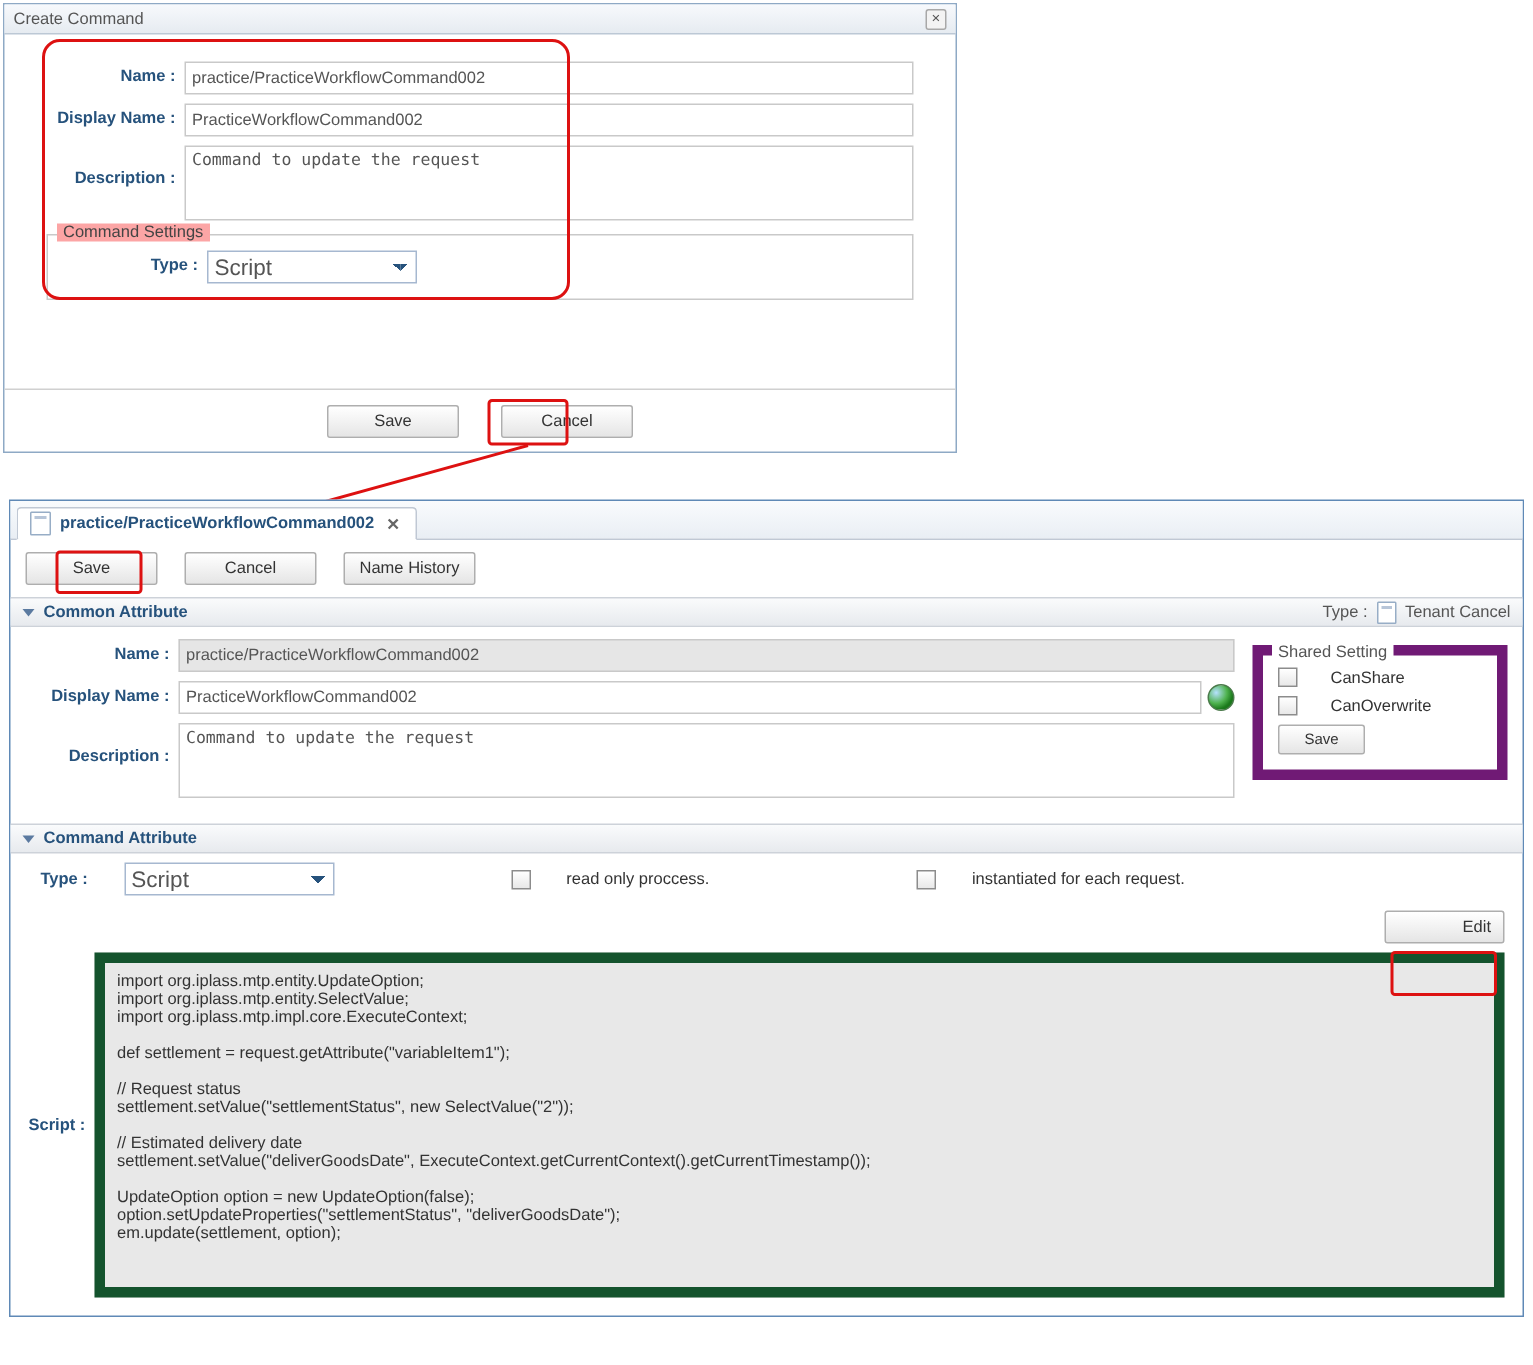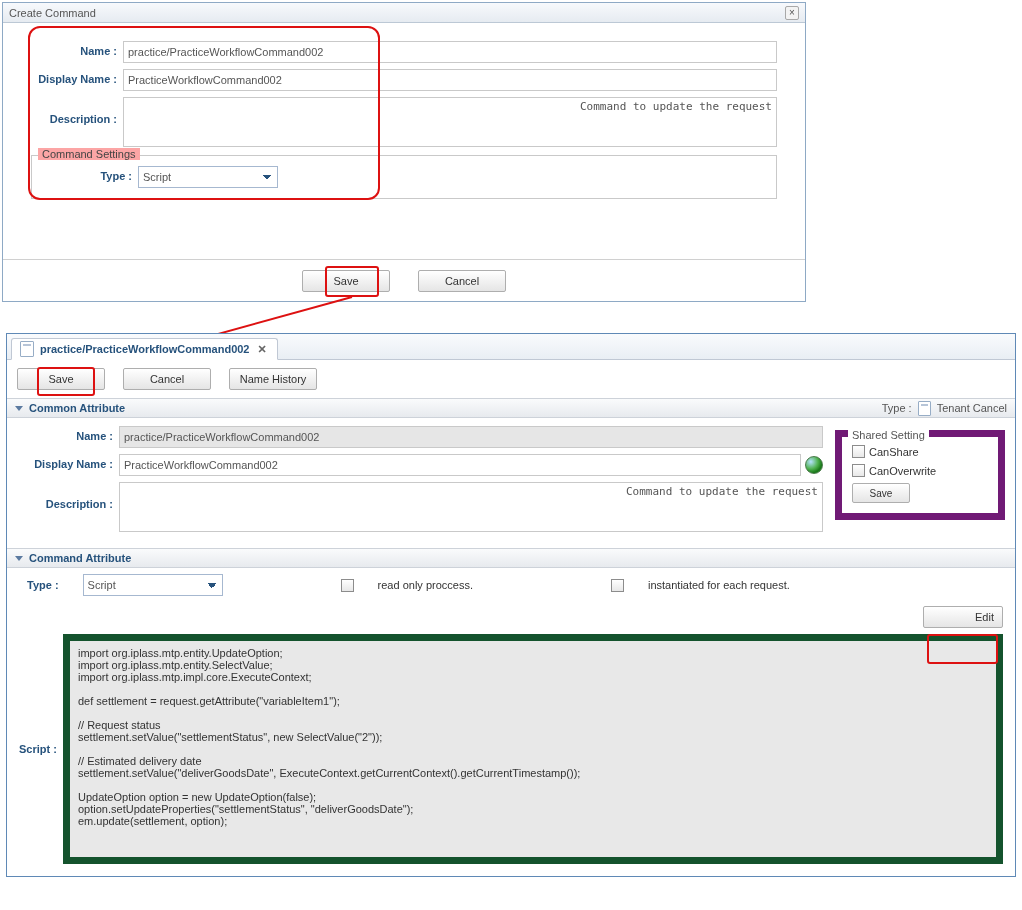--- a/index.html
+++ b/index.html
@@ -15,21 +15,21 @@
     width: 1022px;
     height: 910px;
     position: relative;
   }
 
   
   .dialog1 {
     position: absolute;
     top: 2px;
     left: 2px;
-    width: 804px;
+    width: 636px;
     height: 300px;
     border: 1px solid #8ea9c5;
     background: #fff;
   }
   .dlg1-title {
     height: 20px;
     line-height: 20px;
     padding: 0 6px;
     border-bottom: 1px solid #bcc8d5;
     background: linear-gradient(#f7f9fc, #e6ebf1);
@@ -61,40 +61,40 @@
   .form-field { flex: 1; padding-left: 6px; }
   .txt {
     width: 100%;
     height: 22px;
     border: 1px solid #c9c9c9;
     padding: 2px 4px;
     font-size: 11px;
     color: #555;
     background: #fff;
   }
-  .txt.desc { height: 50px; resize: none; text-align: right; }
+  .txt.desc { height: 50px; resize: none; }
   .fieldset-like {
     border: 1px solid #c9c9c9;
     padding: 10px 14px 10px 14px;
     position: relative;
     margin-top: 4px;
   }
   .fieldset-title {
     position: absolute;
     top: -8px; left: 6px;
     background: #fca5a5;
     padding: 0 4px;
     color: #444;
   }
   .sel {
     width: 140px;
     height: 22px;
     border: 1px solid #a6b8d0;
     padding: 2px 20px 2px 4px;
-    font-size: 11px;
+    font-size: 15px;
     color: #555;
     background: #fff;
     appearance: none;
     background-image: linear-gradient(45deg, transparent 50%, #26527c 50%),
                       linear-gradient(135deg, #26527c 50%, transparent 50%);
     background-position: right 10px top 8px, right 5px top 8px;
     background-size: 5px 5px, 5px 5px;
     background-repeat: no-repeat;
   }
   .dlg1-footer {
@@ -211,21 +211,21 @@
   }
   .two-col .left { flex: 1; }
   .shared-box {
     width: 170px;
     border: 7px solid #701a75;
     padding: 8px 10px 10px 10px;
     position: relative;
     margin-top: 4px;
   }
   .shared-title { position: absolute; top: -8px; left: 6px; background: #fff; padding: 0 4px; color: #555; }
-  .chk-row { display: flex; align-items: center; gap: 4px; margin-bottom: 6px; color: #333; }
+  .chk-row { display: flex; align-items: center; gap: 22px; margin-bottom: 6px; color: #333; }
   .chk { width: 13px; height: 13px; border: 1px solid #8c8c8c; background: linear-gradient(#fff, #e8e8e8); }
   .cmd-attr-row { display: flex; align-items: center; gap: 24px; padding: 6px 20px; }
   .cmd-attr-row .lbl { color: #26527c; font-weight: bold; }
   .script-row { display: flex; align-items: stretch; padding: 6px 12px 12px 12px; }
   .script-label { width: 44px; color: #26527c; font-weight: bold; display: flex; align-items: center; }
   .code-box {
     flex: 1;
     height: 230px;
     border: 7px solid #14532d;
     background: #e8e8e8;

